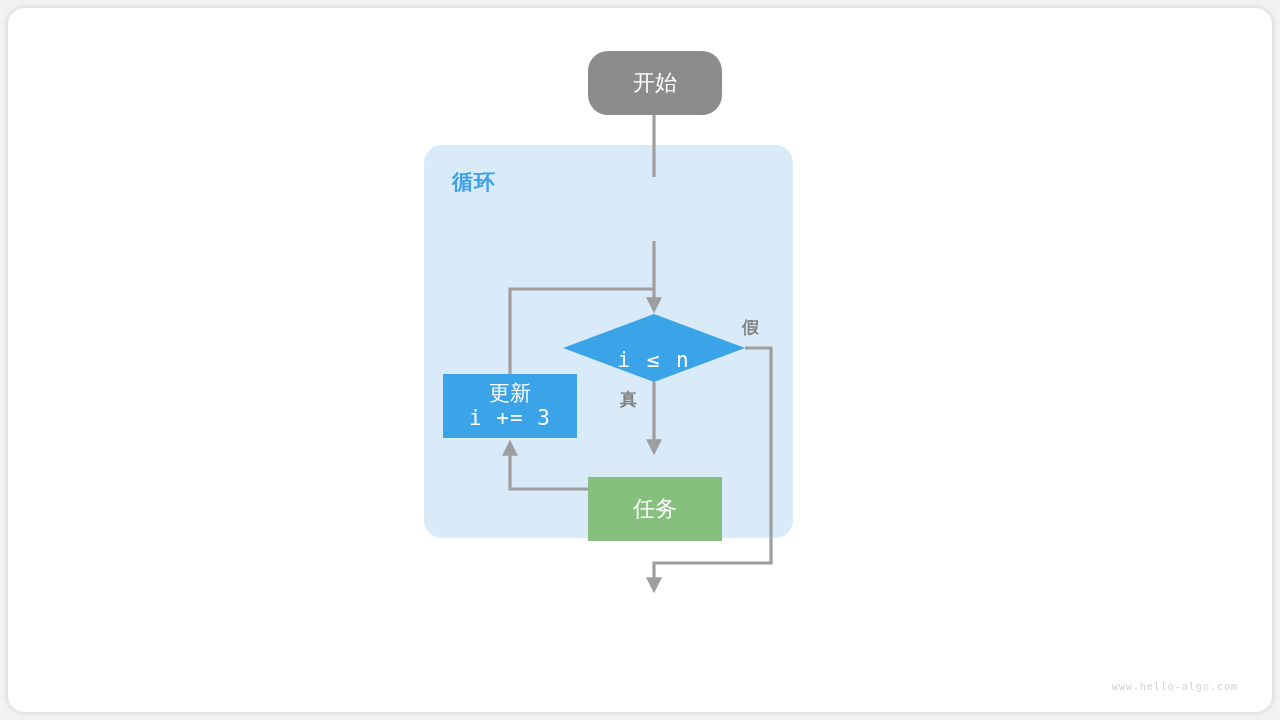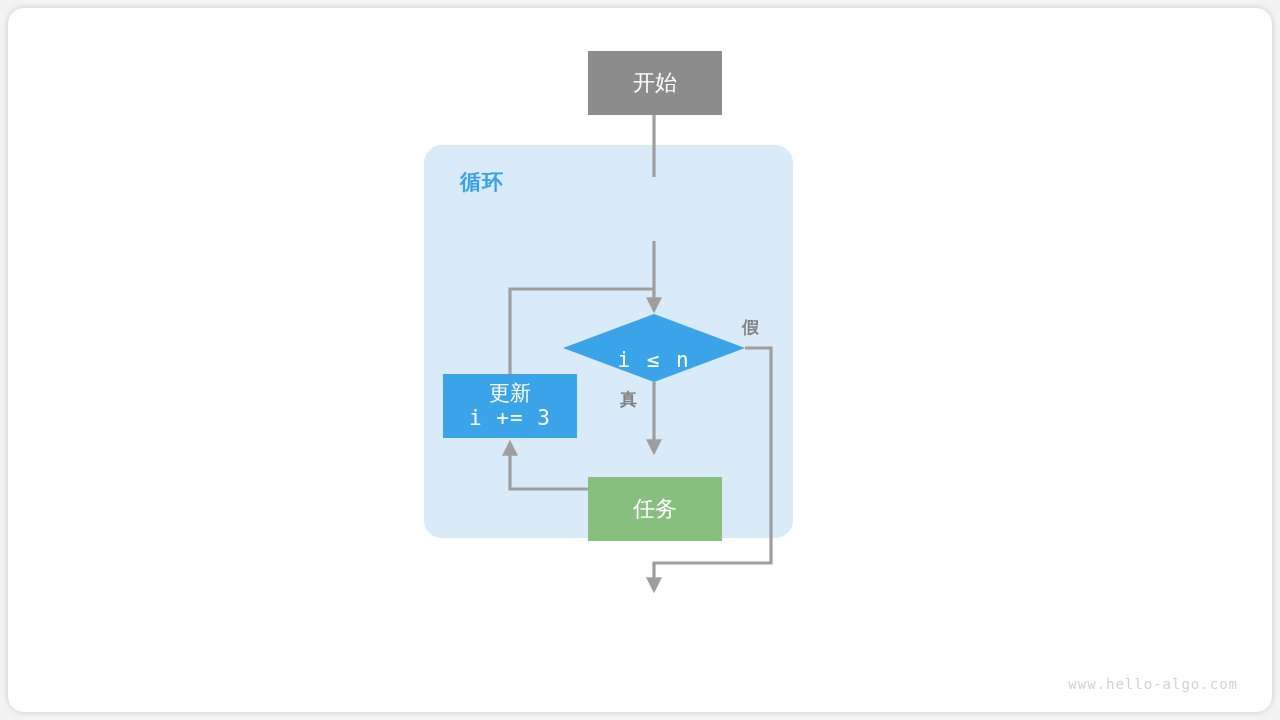--- a/index.html
+++ b/index.html
@@ -50,41 +50,40 @@
     border-radius: 18px;
   }
   .loop-label {
     position: absolute;
     left: 452px;
     top: 168px;
     font-size: 21px;
     font-weight: bold;
     color: #3aa0e8;
     letter-spacing: 1px;
-    margin-left: 8px;
   }
   .node {
     position: absolute;
     display: flex;
     flex-direction: column;
     align-items: center;
     justify-content: center;
     color: #ffffff;
     text-align: center;
     line-height: 1.18;
   }
   .node .ln1 { font-size: 21px; }
   .node .ln2 {
     font-size: 21px;
     font-family: "DejaVu Sans Mono", monospace;
     letter-spacing: 1px;
   }
   .terminal {
     background: #8c8c8c;
-    border-radius: 0;
+    border-radius: 20px;
     width: 134px;
     height: 64px;
   }
   .terminal .ln1 { font-size: 22px; }
   .proc {
     background: #3ba3e8;
     width: 134px;
     height: 64px;
   }
   .task {
@@ -124,21 +123,21 @@
   .edge-label {
     position: absolute;
     font-size: 17px;
     font-weight: bold;
     color: #808080;
   }
   .watermark {
     position: absolute;
     right: 42px;
     bottom: 28px;
-    font-size: 14px;
+    font-size: 10px;
     font-family: "DejaVu Sans Mono", monospace;
     color: #d2d2d2;
     letter-spacing: 1px;
   }
 </style>
 </head>
 <body>
 
 <div id="canvas">
   <div class="card"></div>

